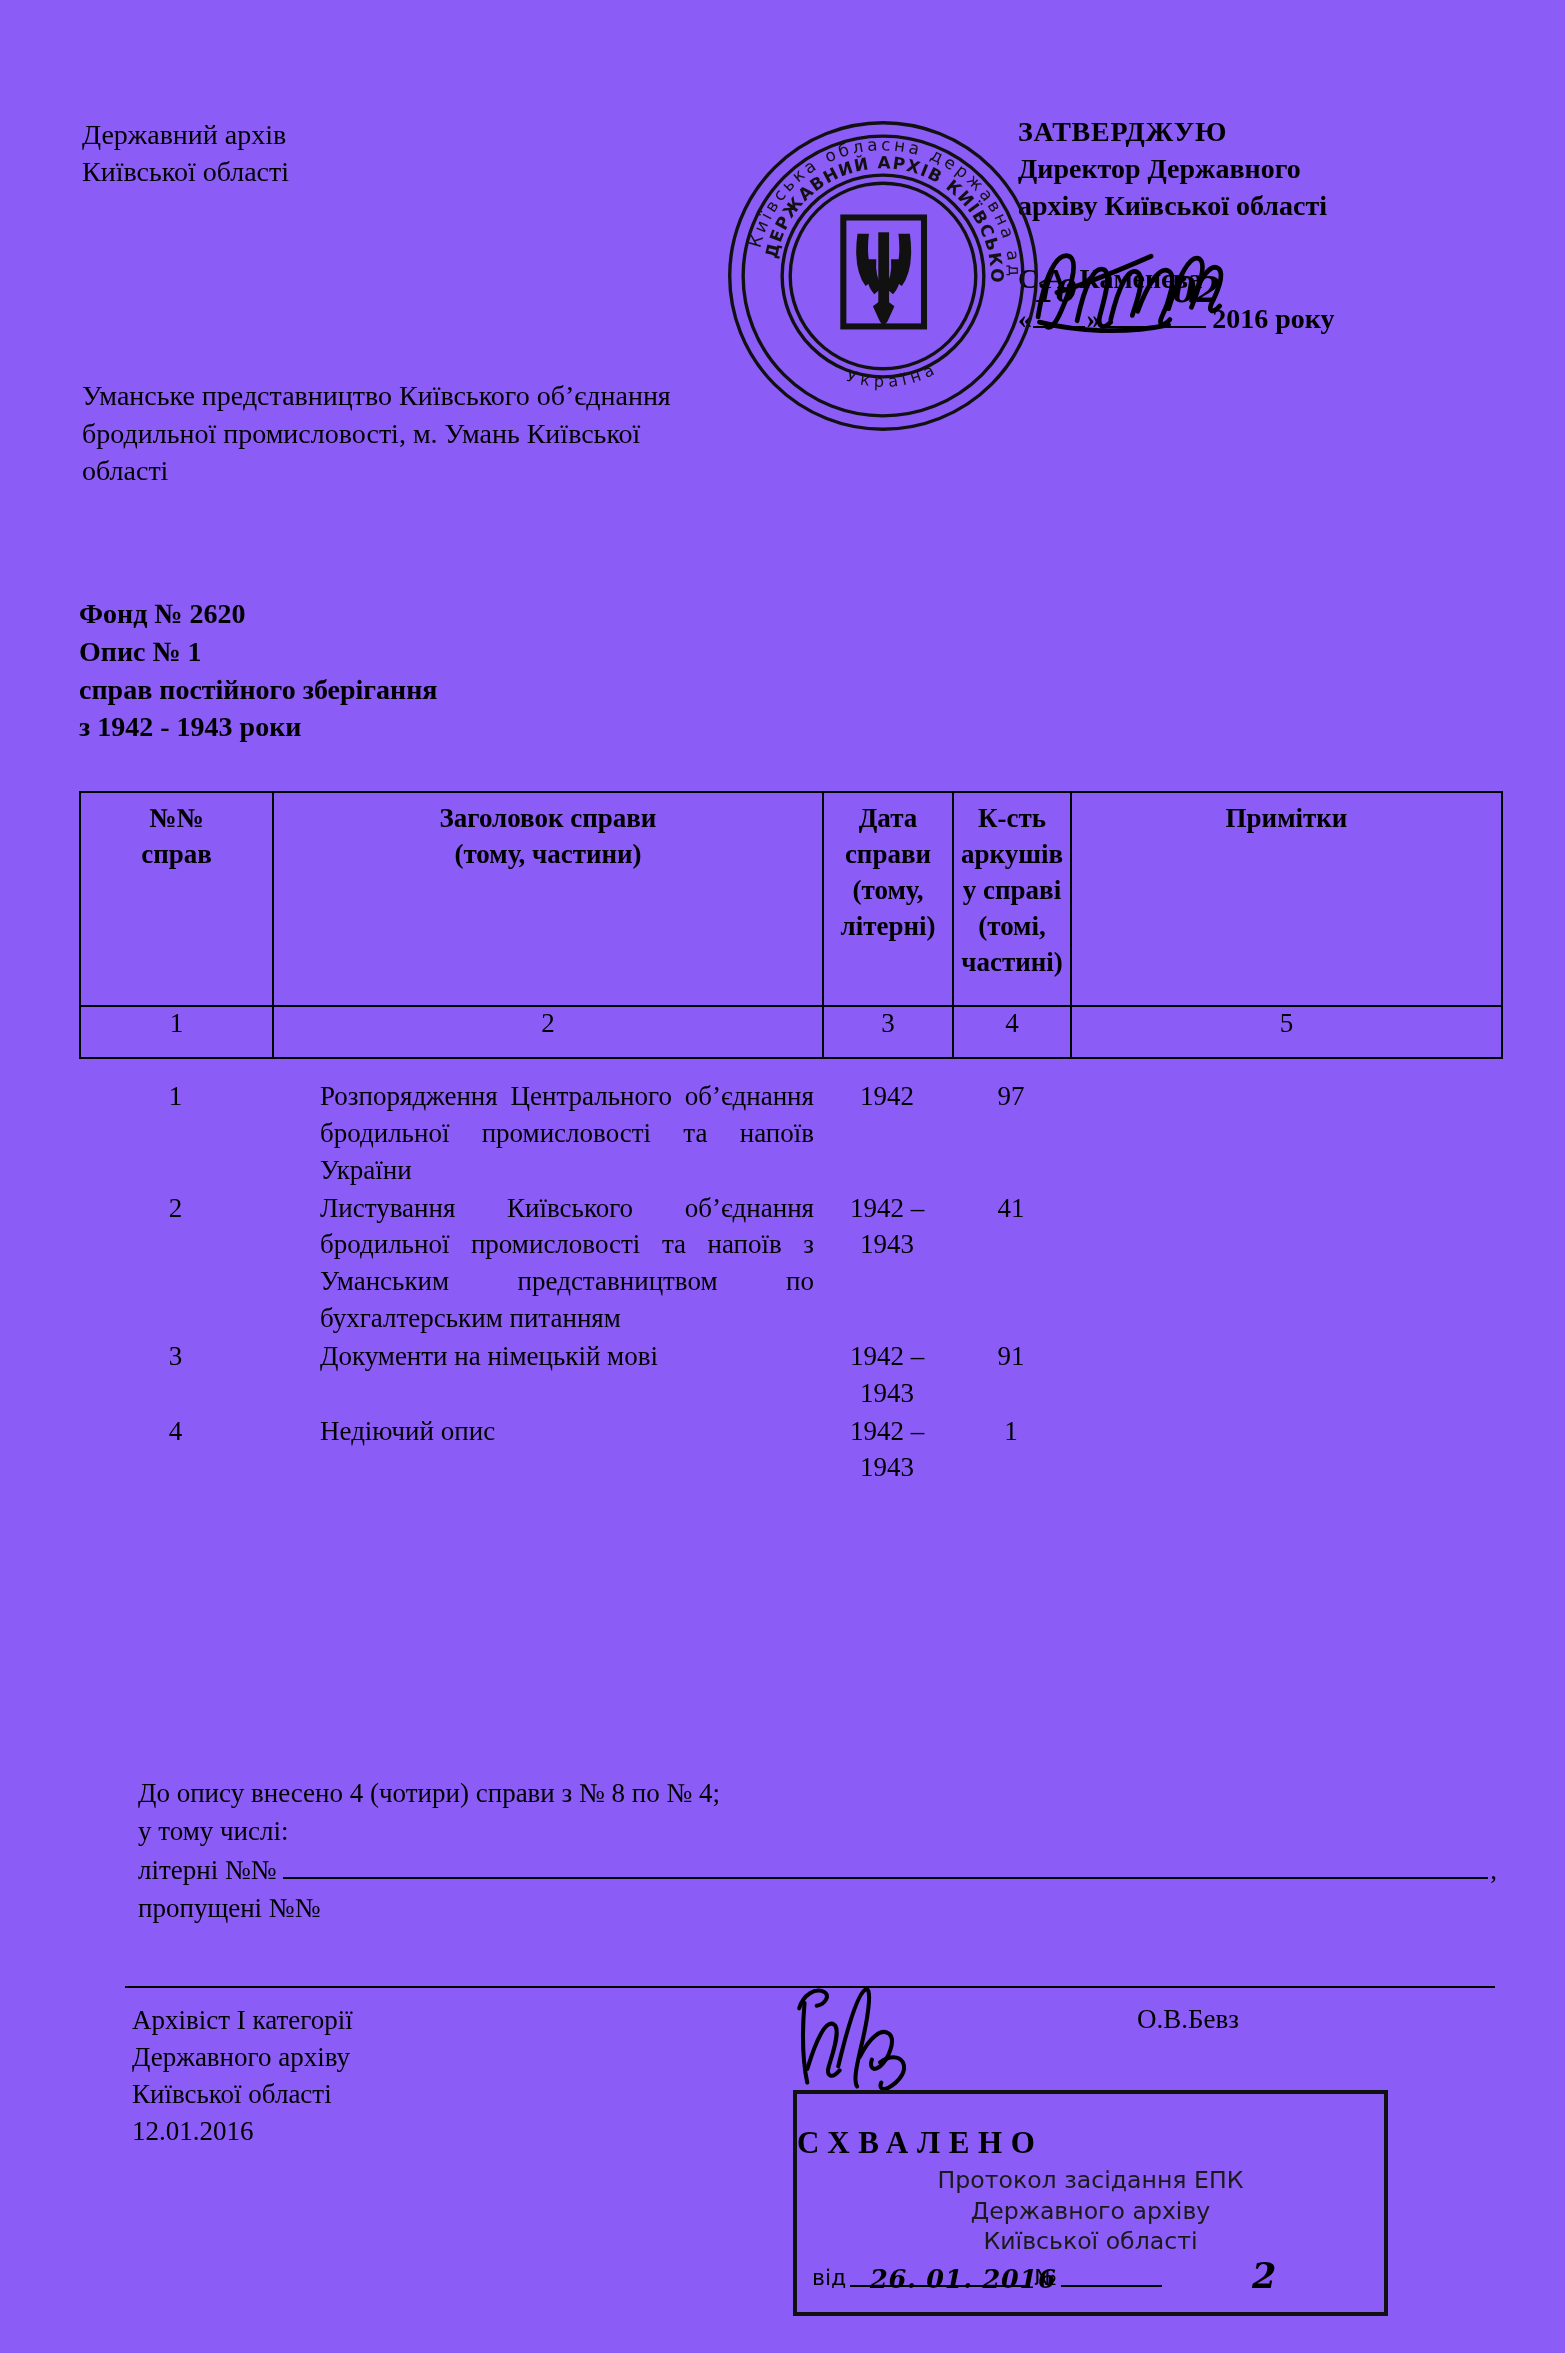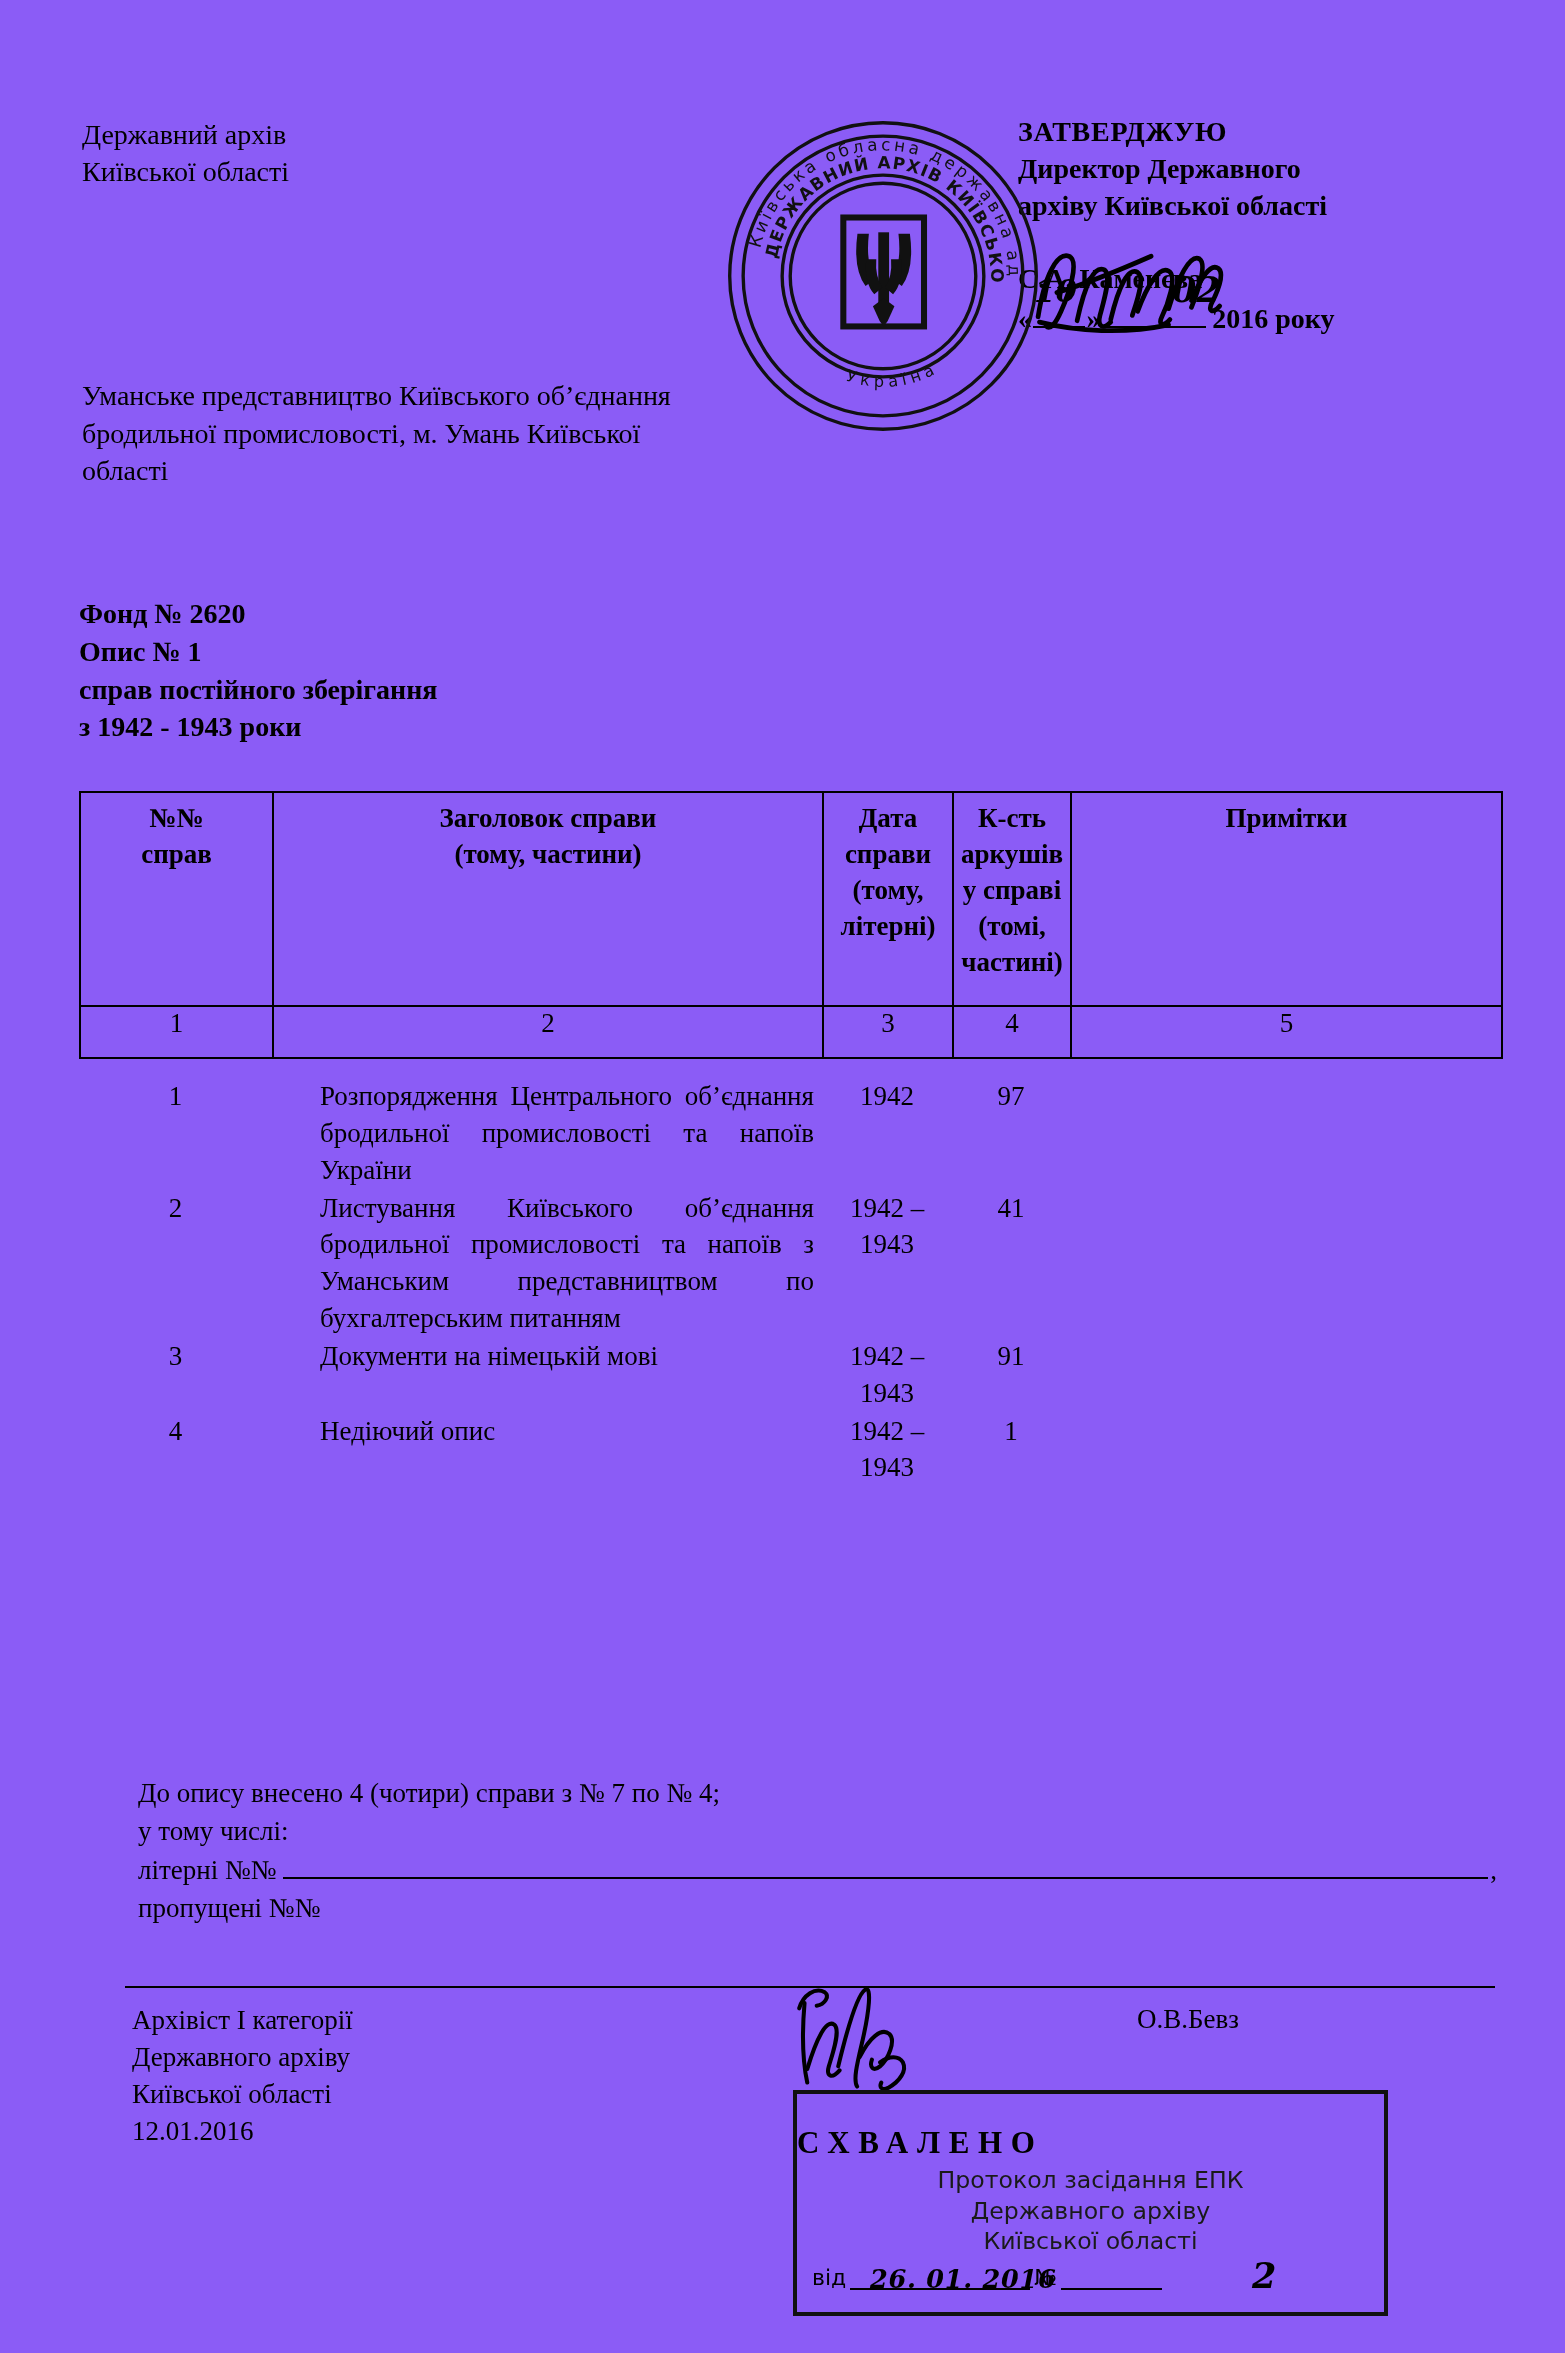--- a/index.html
+++ b/index.html
@@ -191,21 +191,20 @@
     font-family: "Liberation Serif", serif;
   }
   #approved-stamp .st-line {
     text-align: center;
     font-size: 23.6px;
     line-height: 1.30;
     color: #1a1a1a;
   }
   #approved-stamp .st-foot {
     display: flex;
-    align-items: flex-end;
     font-size: 22px;
     margin: 8px 0 0 15px;
     white-space: nowrap;
   }
   .st-blank {
     display: inline-block;
     border-bottom: 2px solid #000;
     height: 20px;
     margin: 0 4px;
   }
@@ -359,21 +358,21 @@
         <span>1942 –</span>
         <span>1943</span>
       </div>
       <div class="c-sheets">1</div>
       <div class="c-note"></div>
     </div>
 
   </div>
 
   <div class="blk" id="summary">
-    <div>До опису внесено 4 (чотири) справи з № 7 по № 4;</div>
+    <div>До опису внесено 4 (чотири) справи з № 8 по № 4;</div>
     <div>у тому числі:</div>
     <div class="sum-line">
       <span>літерні  №№</span>
       <span class="rule-fill"></span>
       <span>,</span>
     </div>
     <div class="sum-line">
       <span>пропущені №№</span>
     </div>
   </div>

